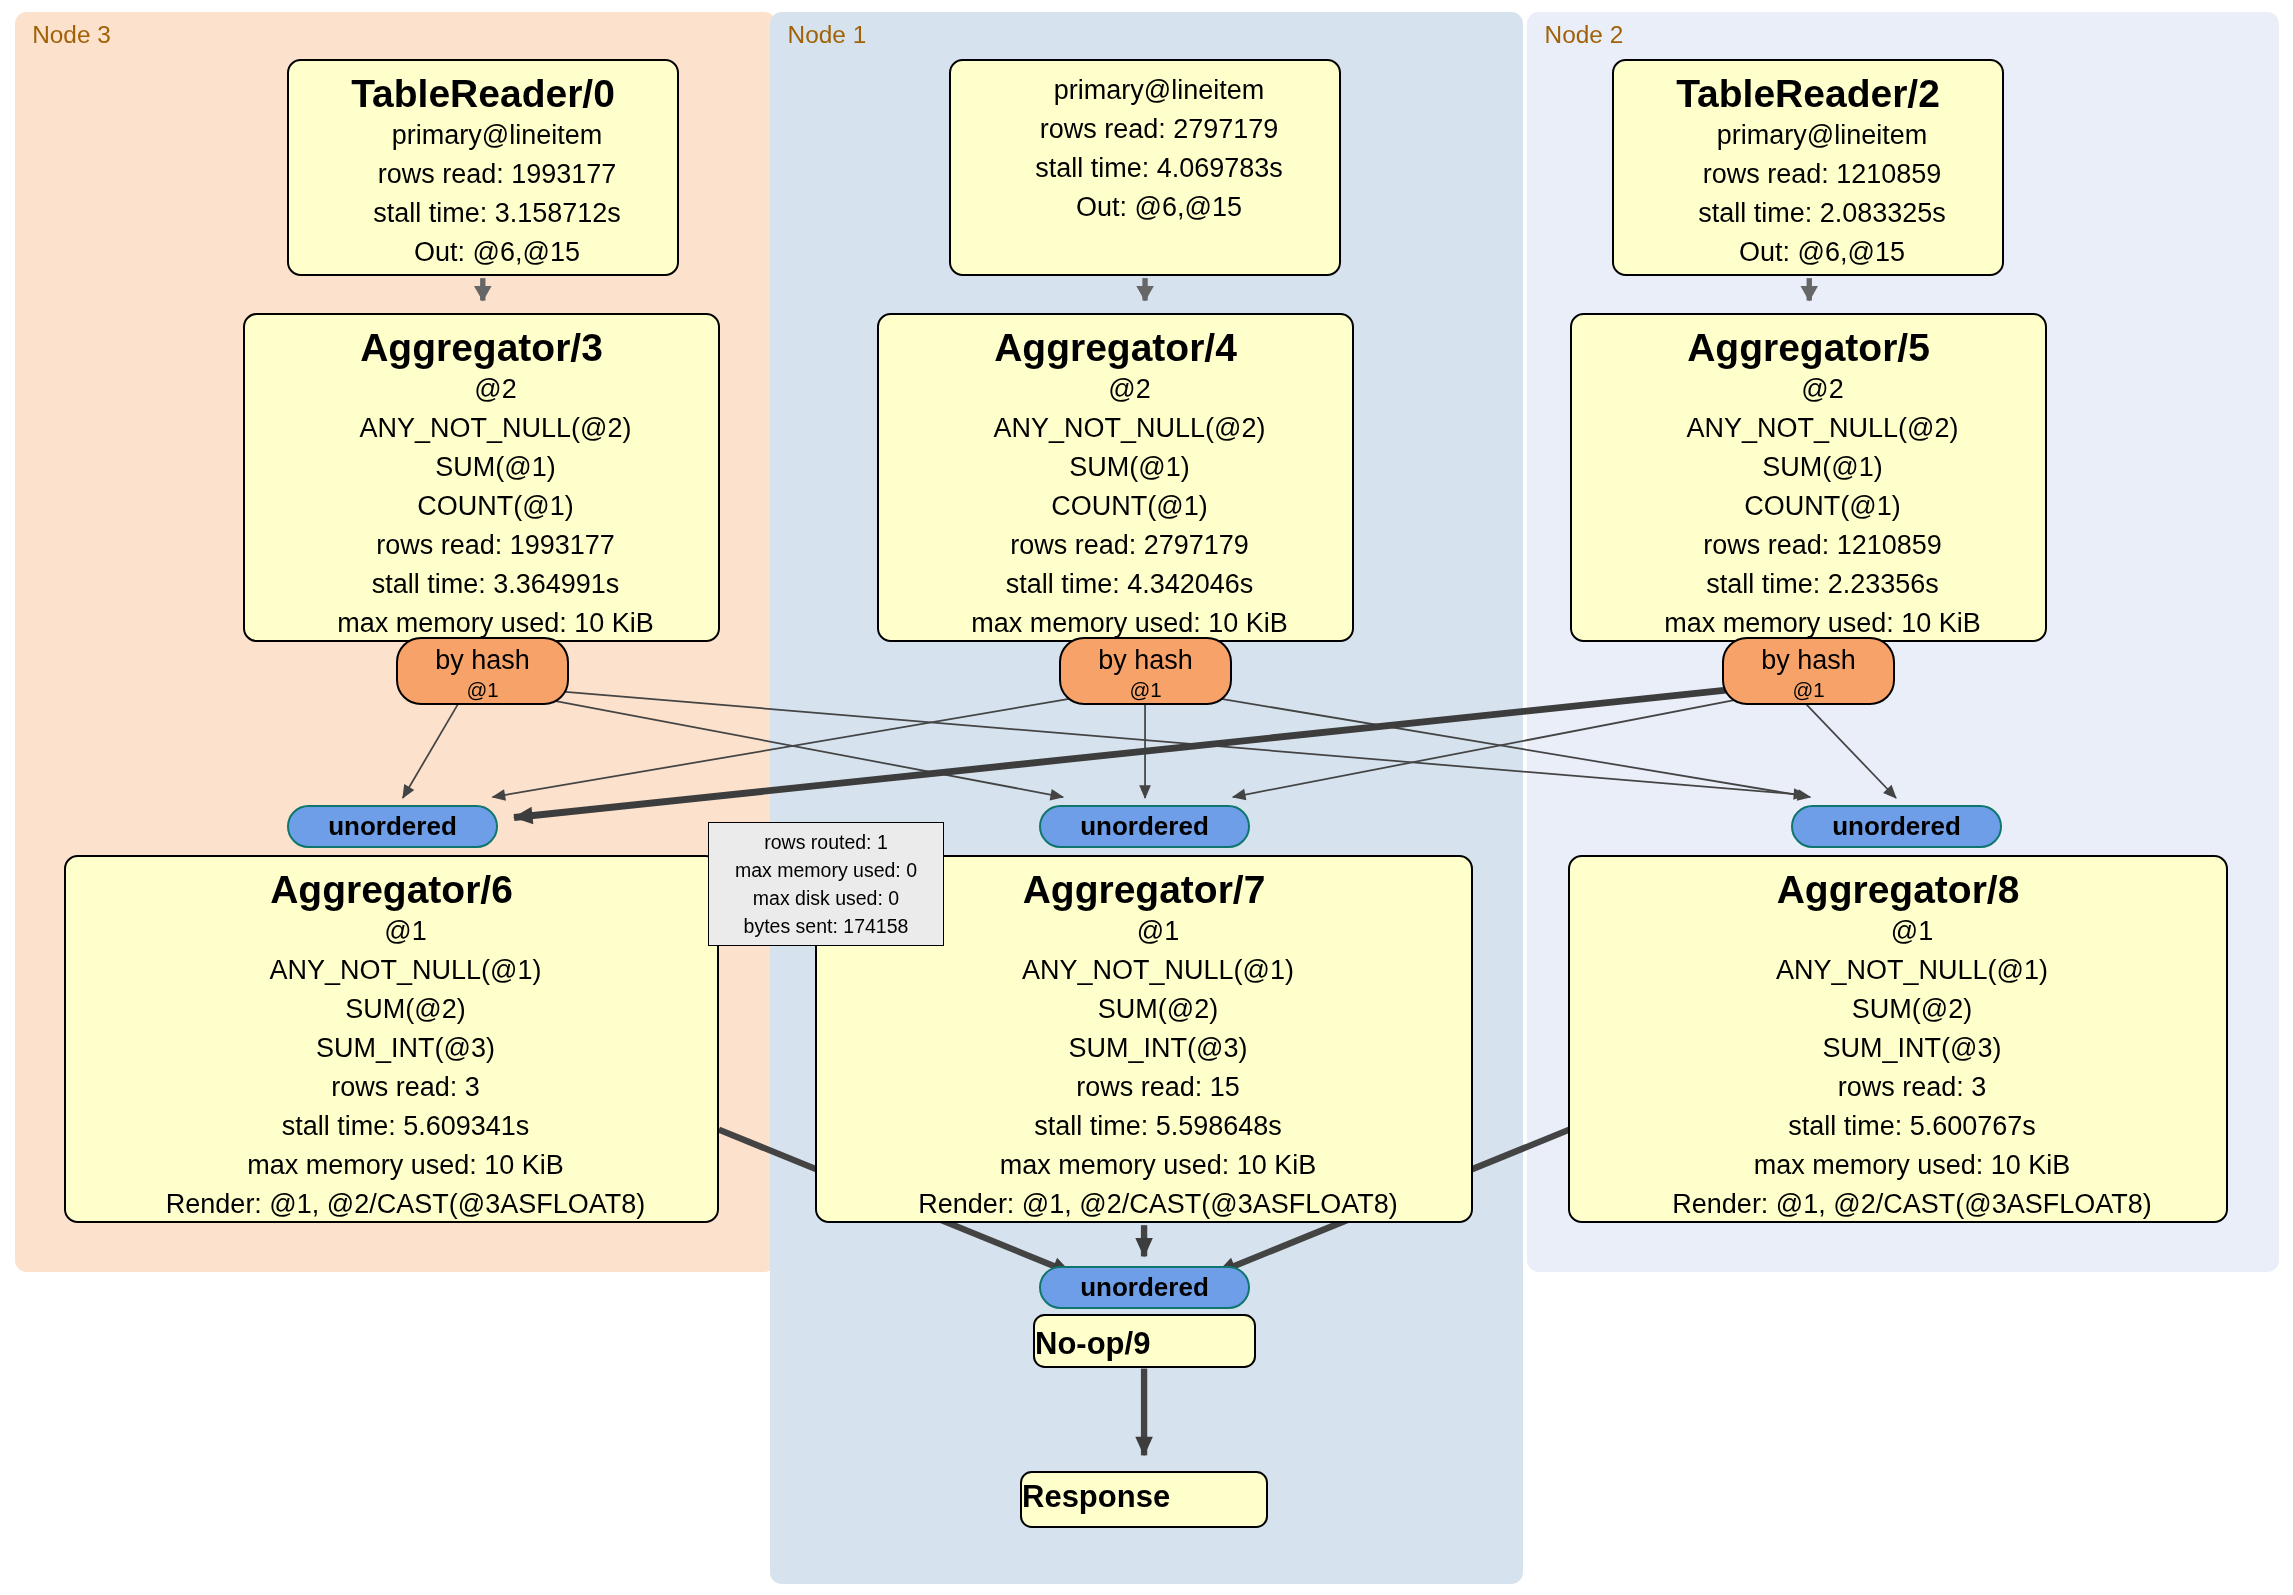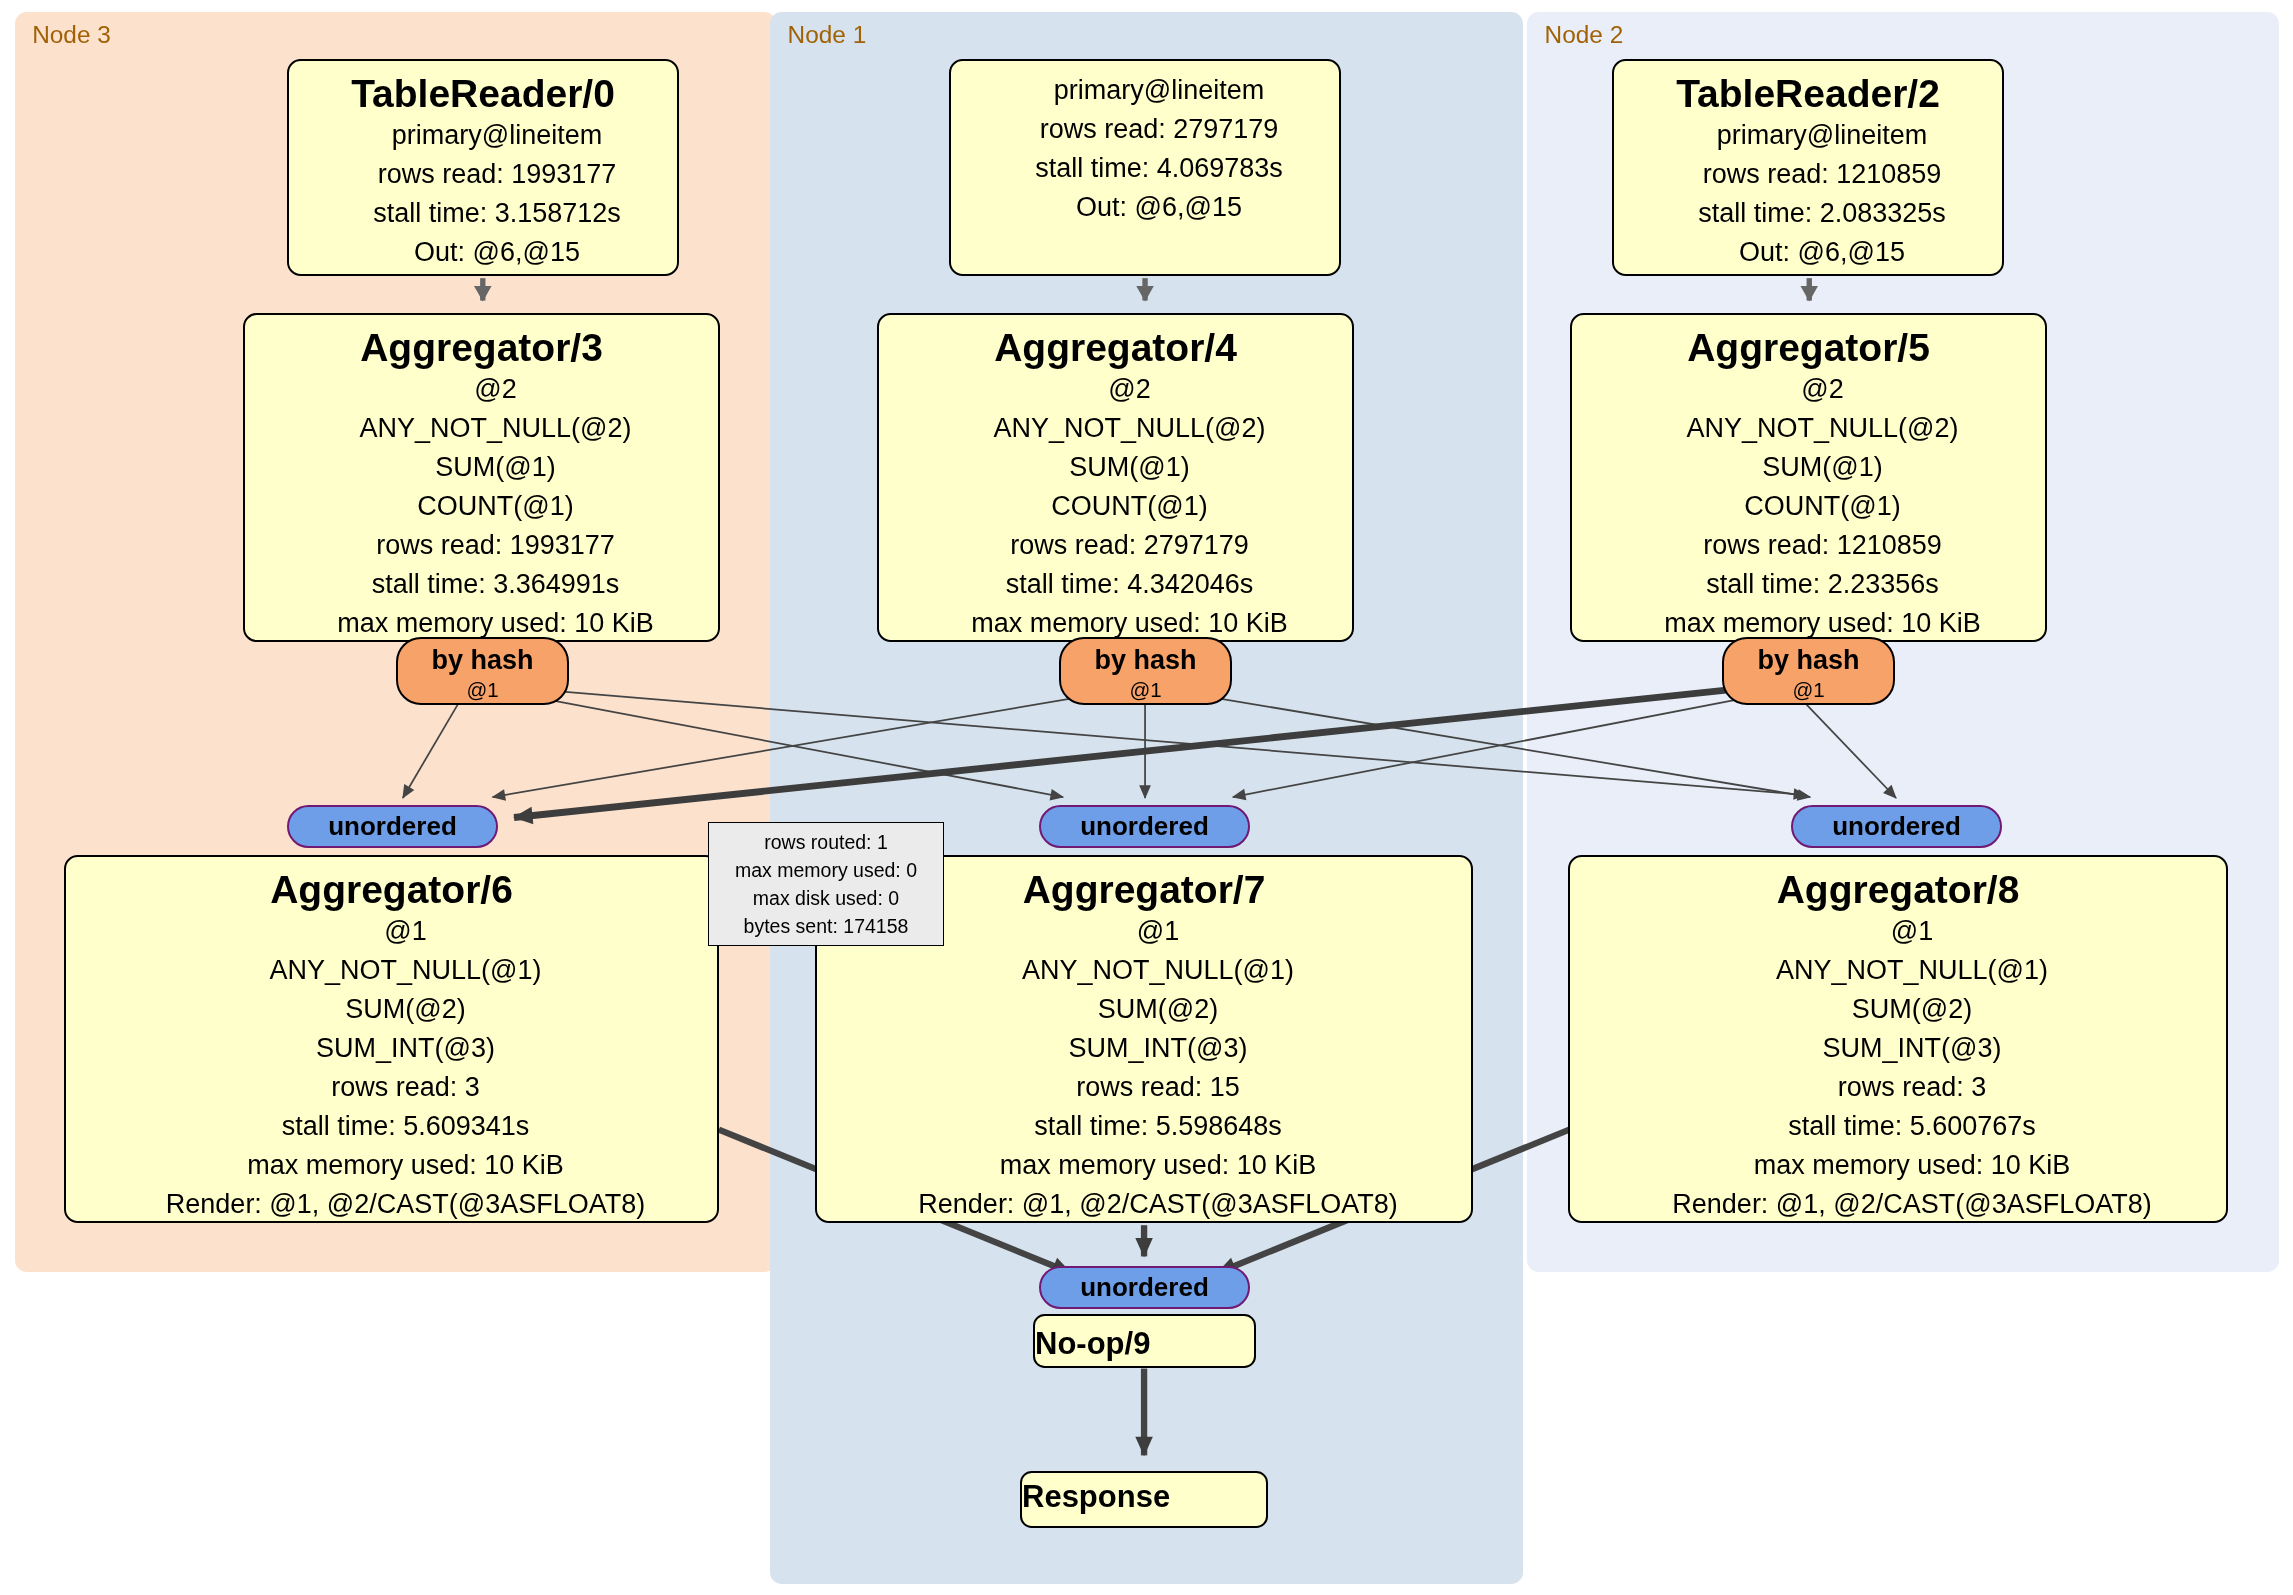--- a/index.html
+++ b/index.html
@@ -15,24 +15,24 @@
 
   .edges { position: absolute; left: 0; top: 0; z-index: 1; }
 
   .box { position: absolute; background: #ffffcc; border: 2px solid #000;
          border-radius: 13.7px; text-align: center; padding-top: 9.8px; z-index: 2; }
   .box-title { font-size: 39px; font-weight: bold; line-height: 45px; }
   .box-line { font-size: 27px; line-height: 39px; margin-left: 28px; }
 
   .router { position: absolute; background: #f7a269; border: 2px solid #000;
             border-radius: 25px; text-align: center; z-index: 3; }
-  .router-label { font-size: 27px; font-weight: bold; line-height: 35px; padding-top: 3.9px; }
+  .router-label { font-size: 27px; font-weight: normal; line-height: 35px; padding-top: 3.9px; }
   .router-sub { font-size: 20.5px; line-height: 23.4px; }
 
-  .sync { position: absolute; background: #6f9ee8; border: 2px solid #701a75;
+  .sync { position: absolute; background: #6f9ee8; border: 2px solid #0f766e;
           border-radius: 25px; text-align: center; font-size: 26px; font-weight: bold;
           line-height: 39px; z-index: 3; }
 
   .plainbox { position: absolute; background: #ffffcc; border: 2px solid #000;
               border-radius: 11.7px; z-index: 3; }
   .plainbox .box-title { font-size: 31px; }
 
   .tooltip { position: absolute; background: #ebebeb; border: 1px solid #000;
              text-align: center; font-size: 19.5px; line-height: 28px;
              padding: 4.9px 7.8px; z-index: 5; }

